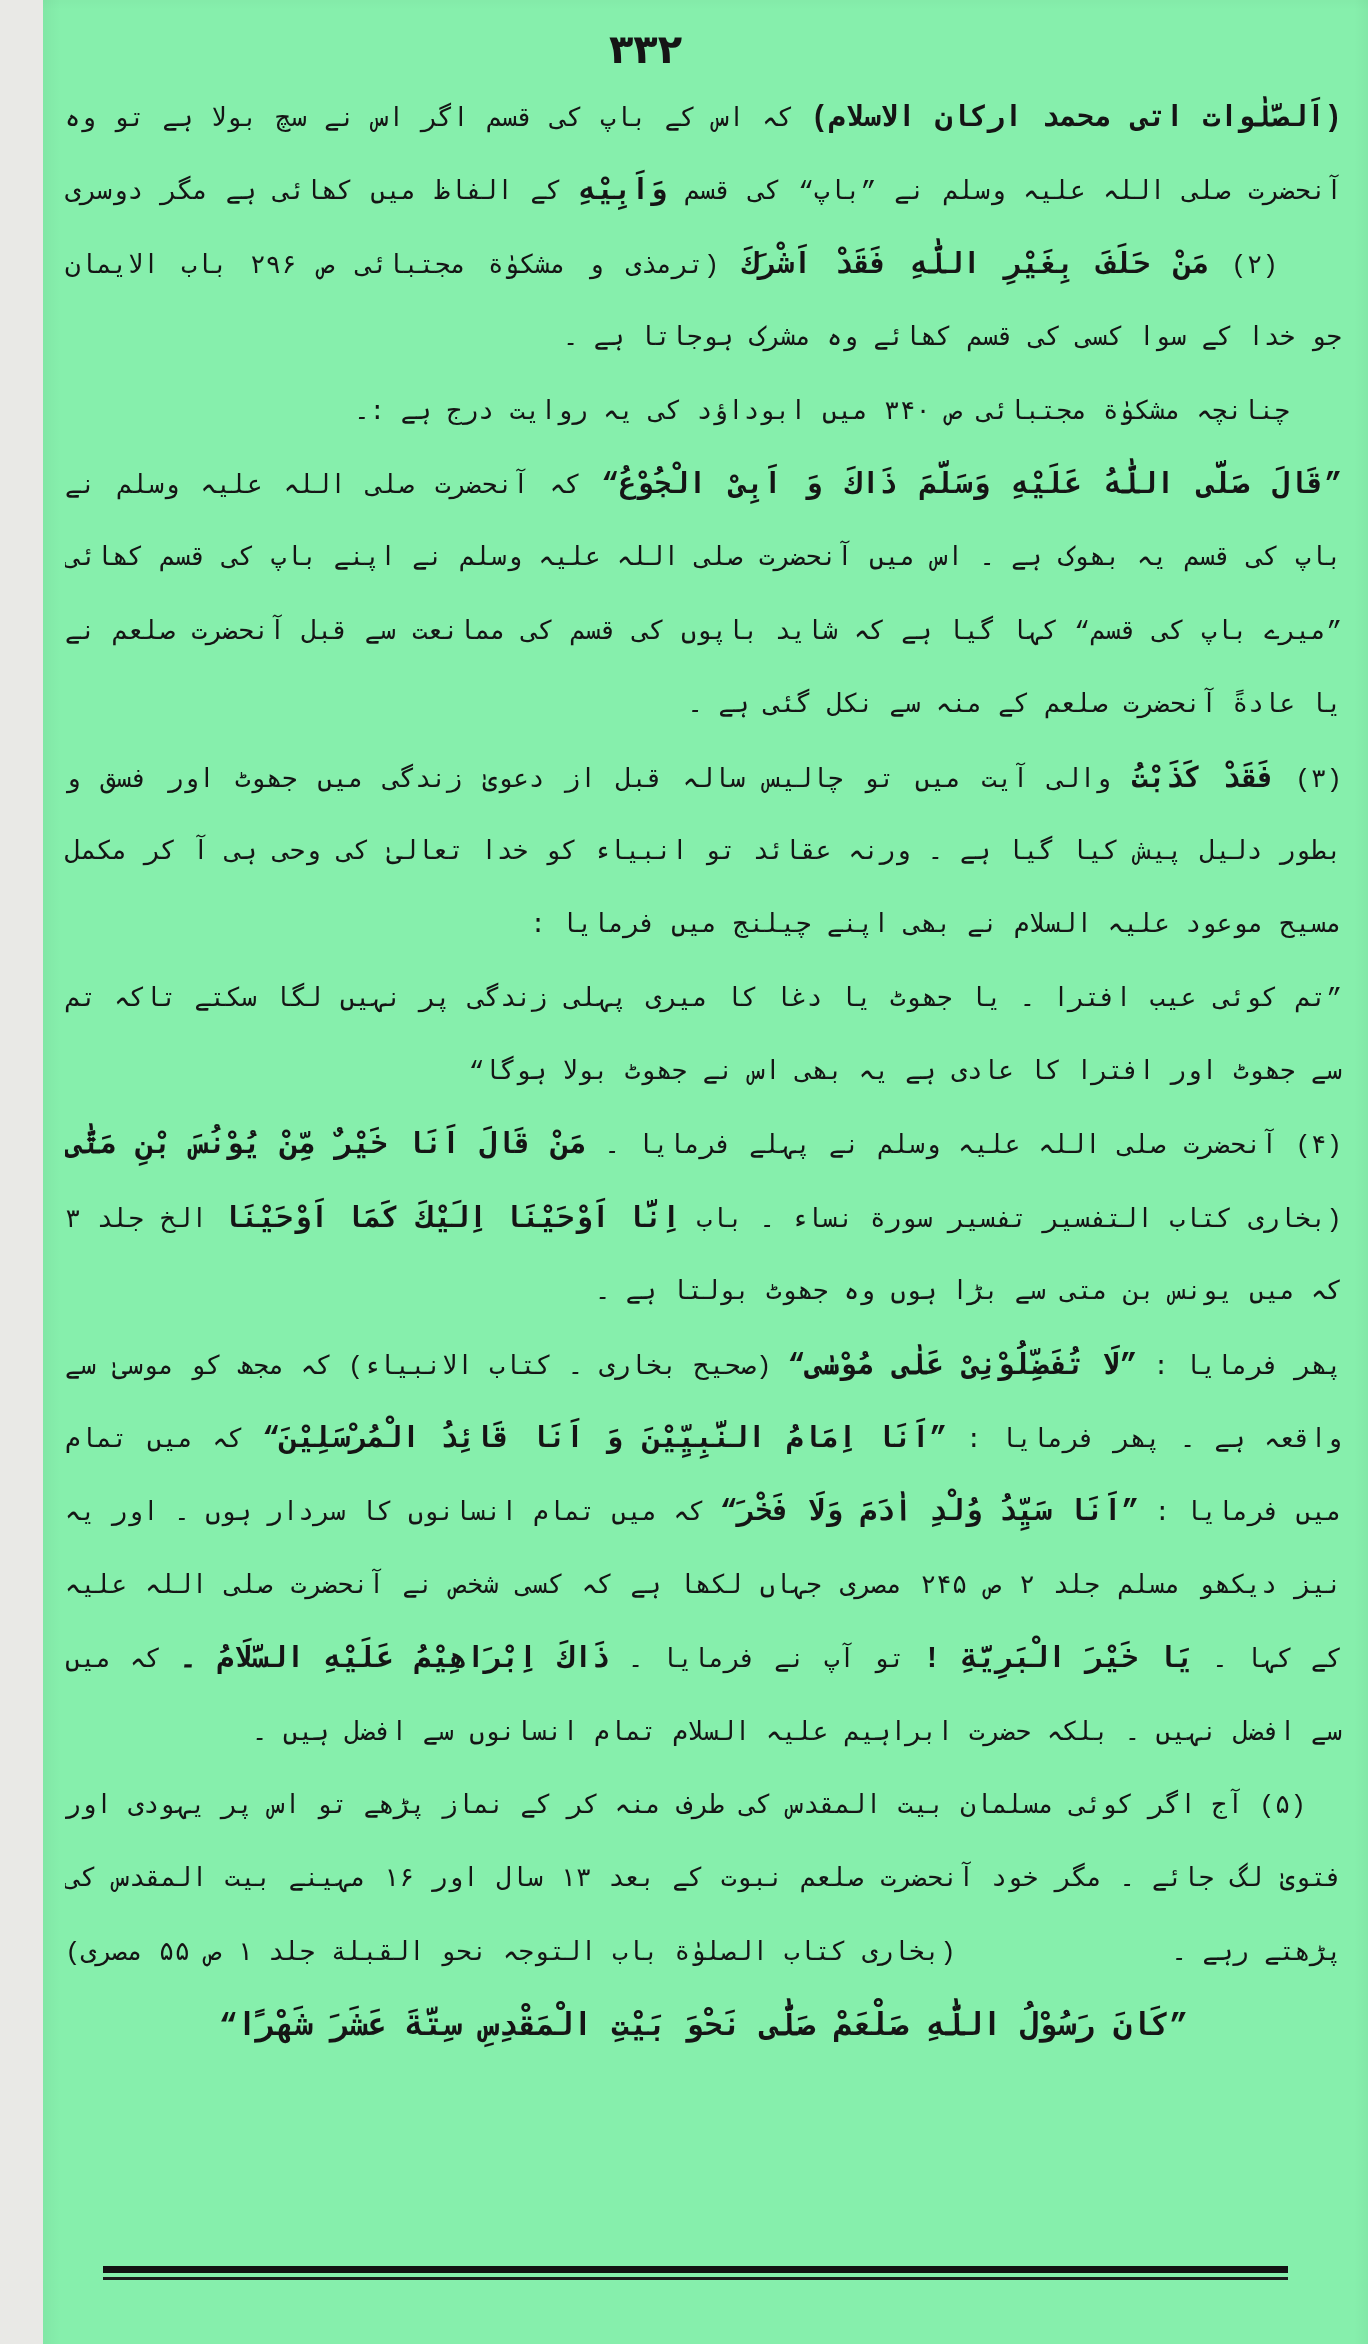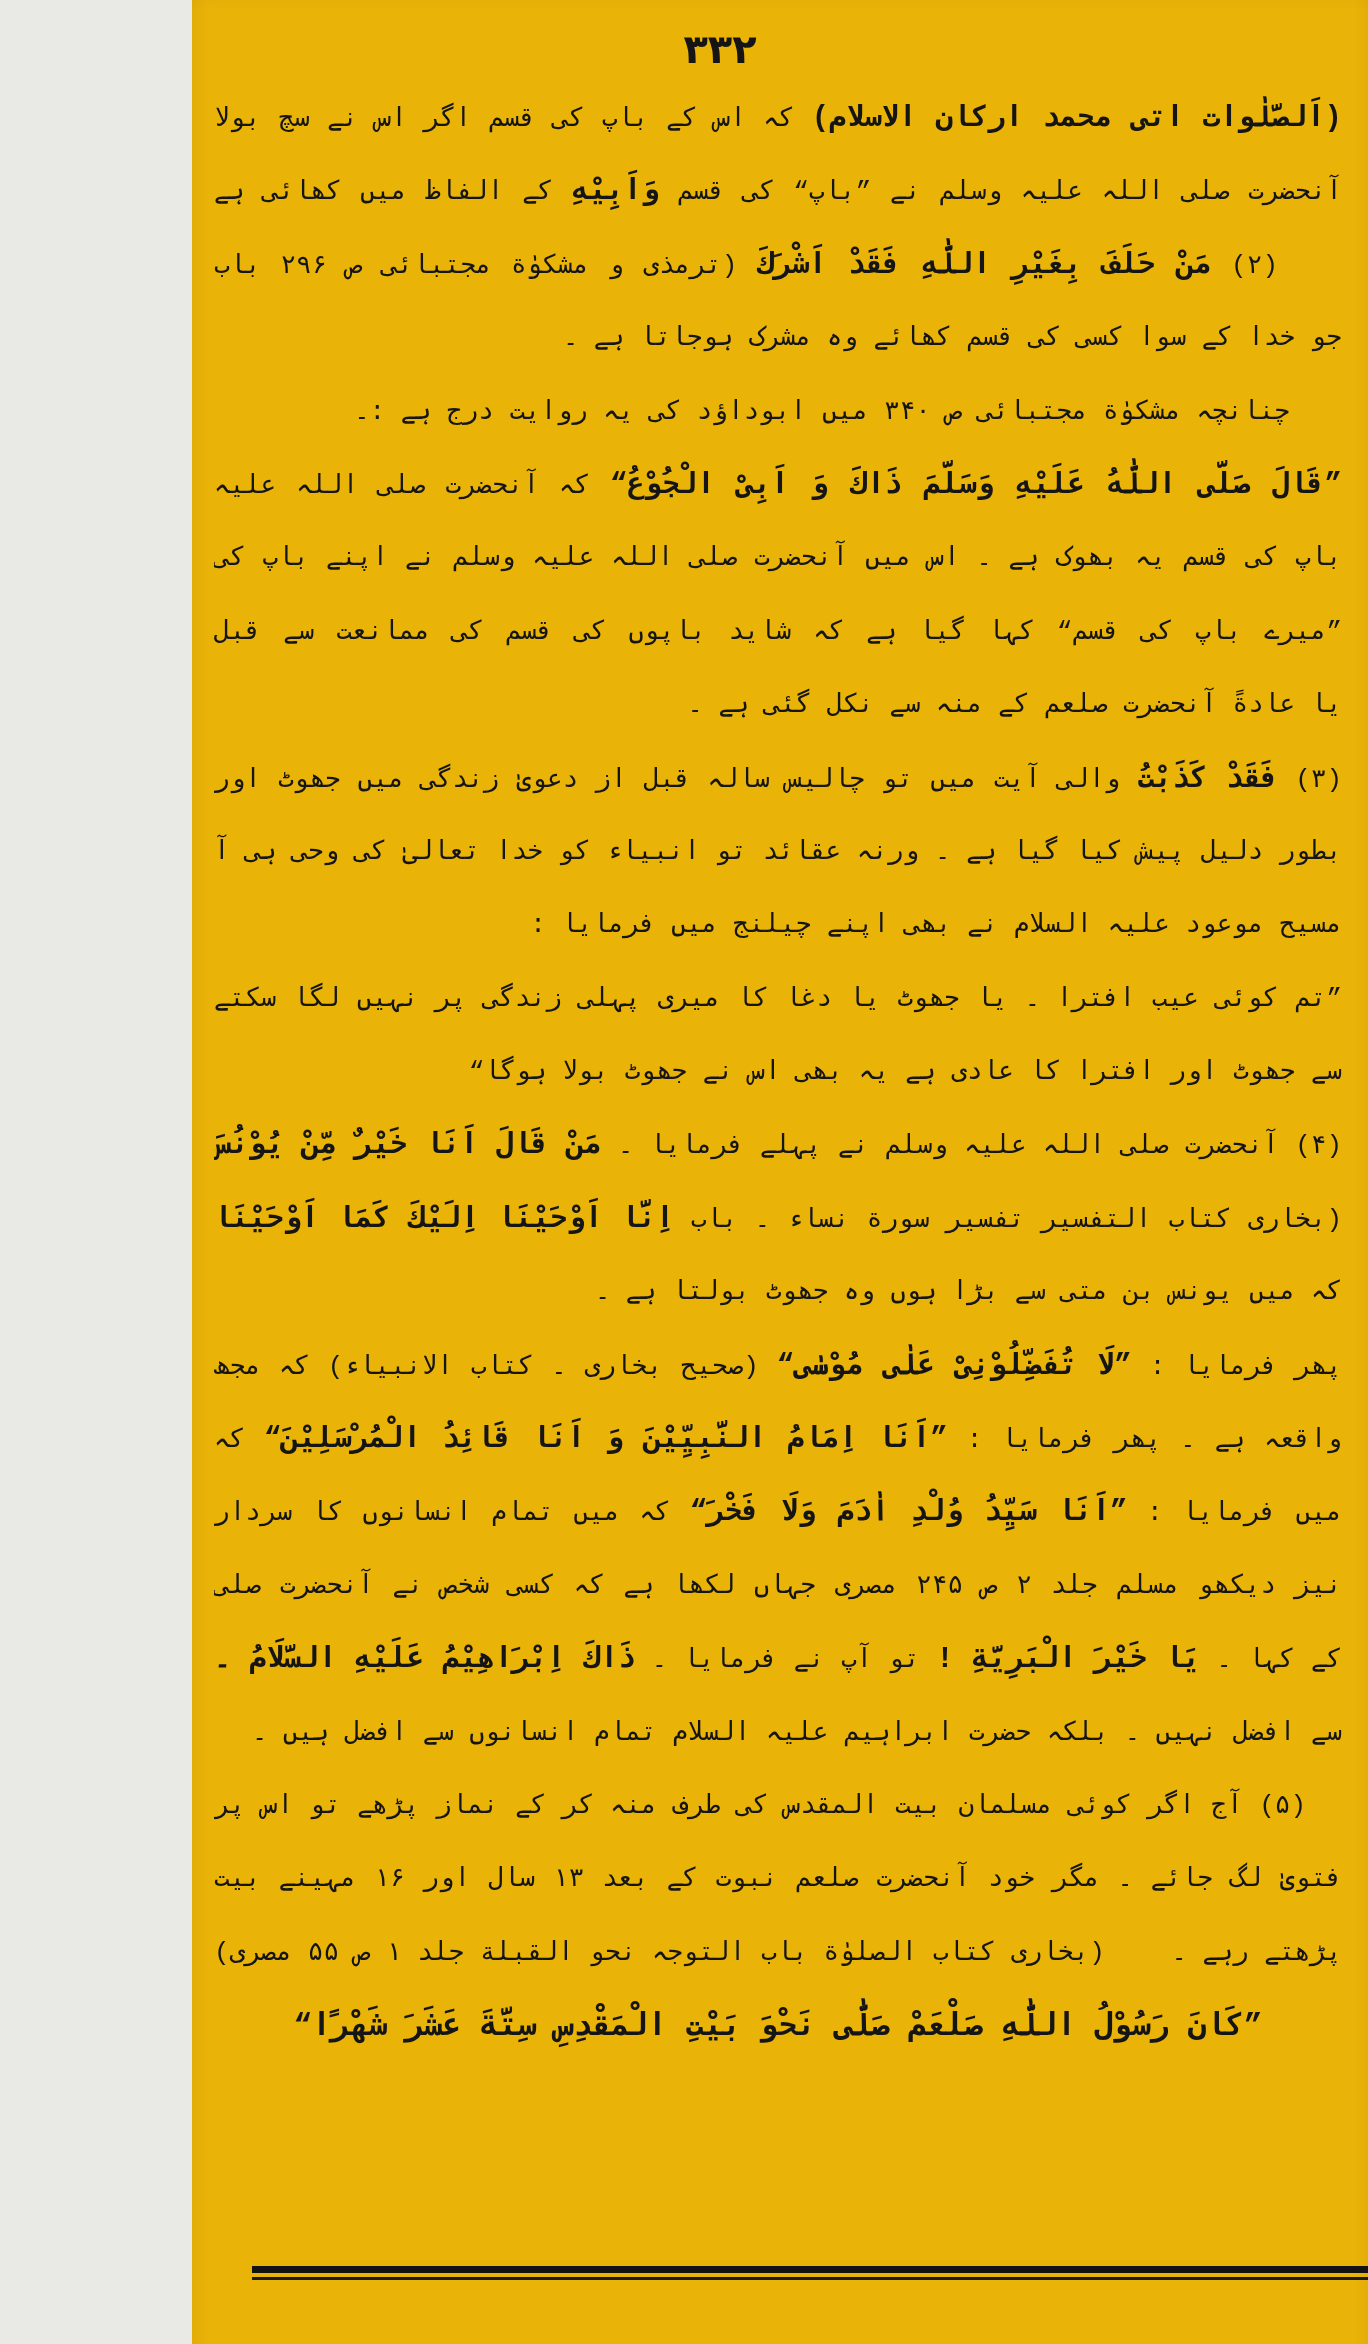--- a/index.html
+++ b/index.html
@@ -3,22 +3,22 @@
 <meta charset="utf-8">
 <style>
   html,body{margin:0;padding:0;}
   body{
     width:1368px;height:2344px;
     background:#e9e9e6;
     font-family:"DejaVu Sans",sans-serif;
   }
   .page{
     position:relative;
-    width:1176px;height:2344px;
-    background:#eab308;
+    width:1325px;height:2344px;
+    background:#86efac;
     color:#151515;
     overflow:hidden;
   }
   
   .page::before{
     content:"";position:absolute;inset:0;pointer-events:none;
     background:
       linear-gradient(to right, rgba(0,0,0,0.035), rgba(0,0,0,0) 18px),
       linear-gradient(to left, rgba(0,0,0,0.03), rgba(0,0,0,0) 14px),
       linear-gradient(to bottom, rgba(0,0,0,0.02), rgba(0,0,0,0) 10px);

